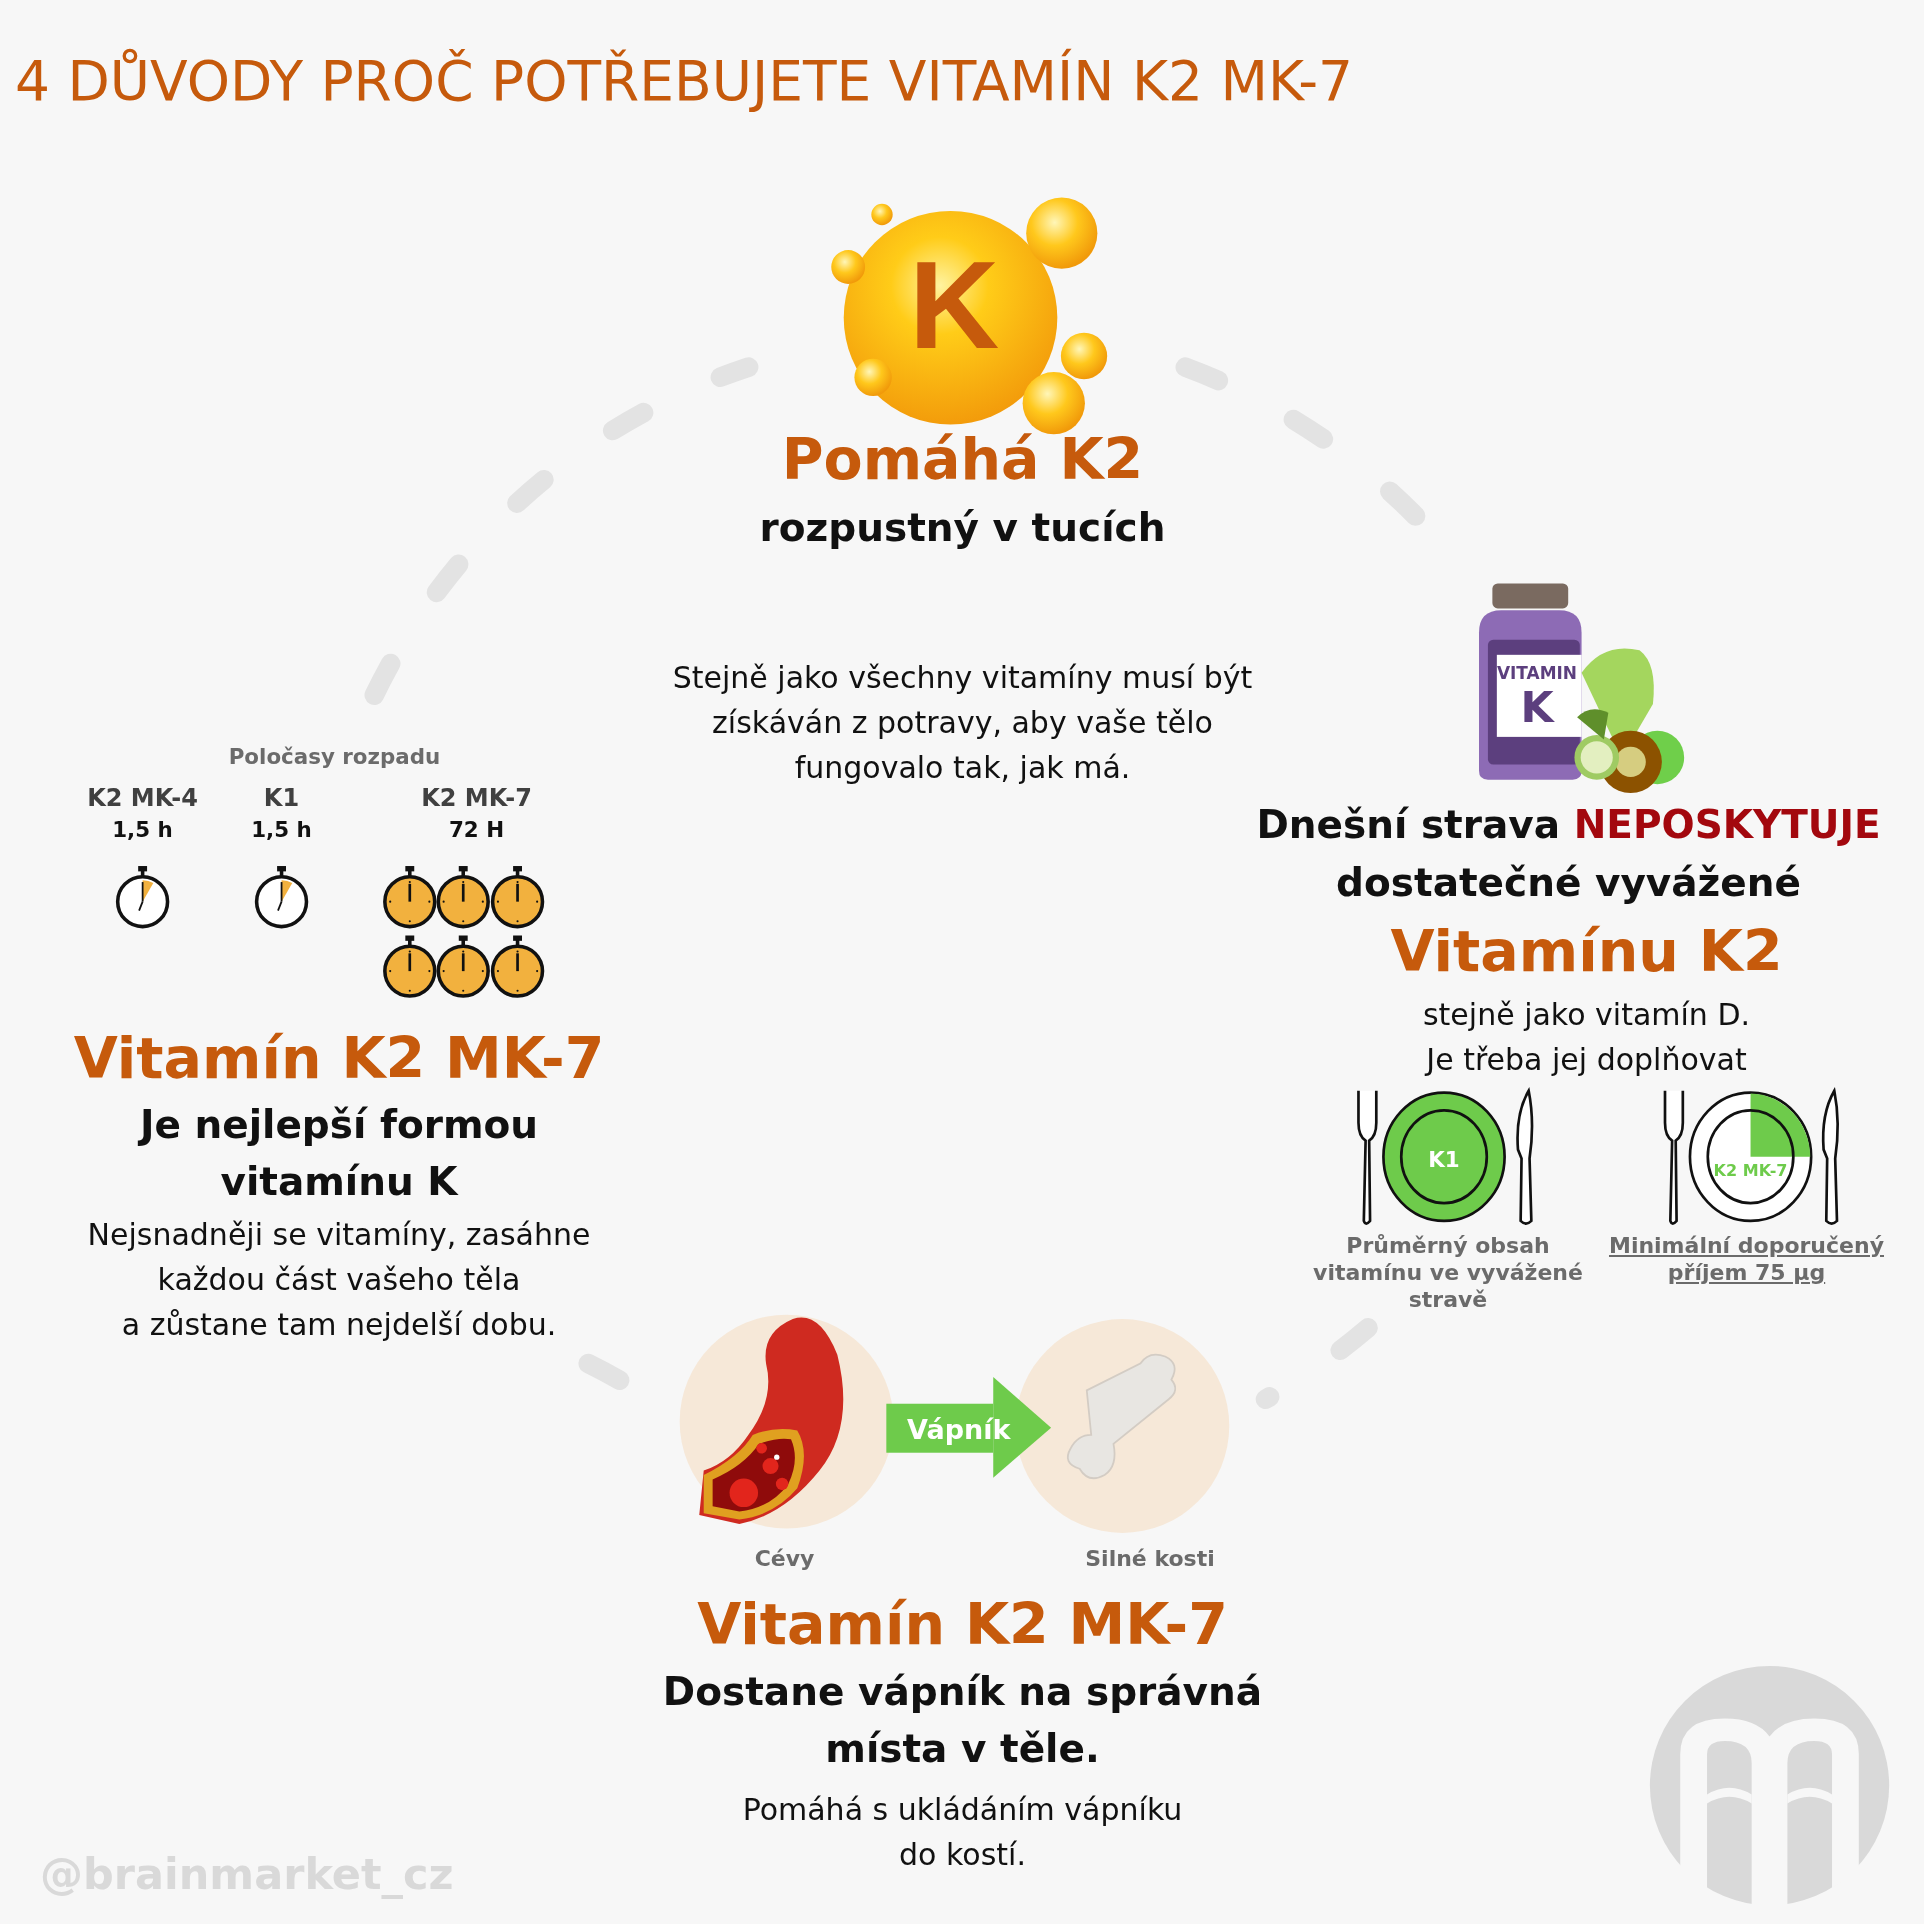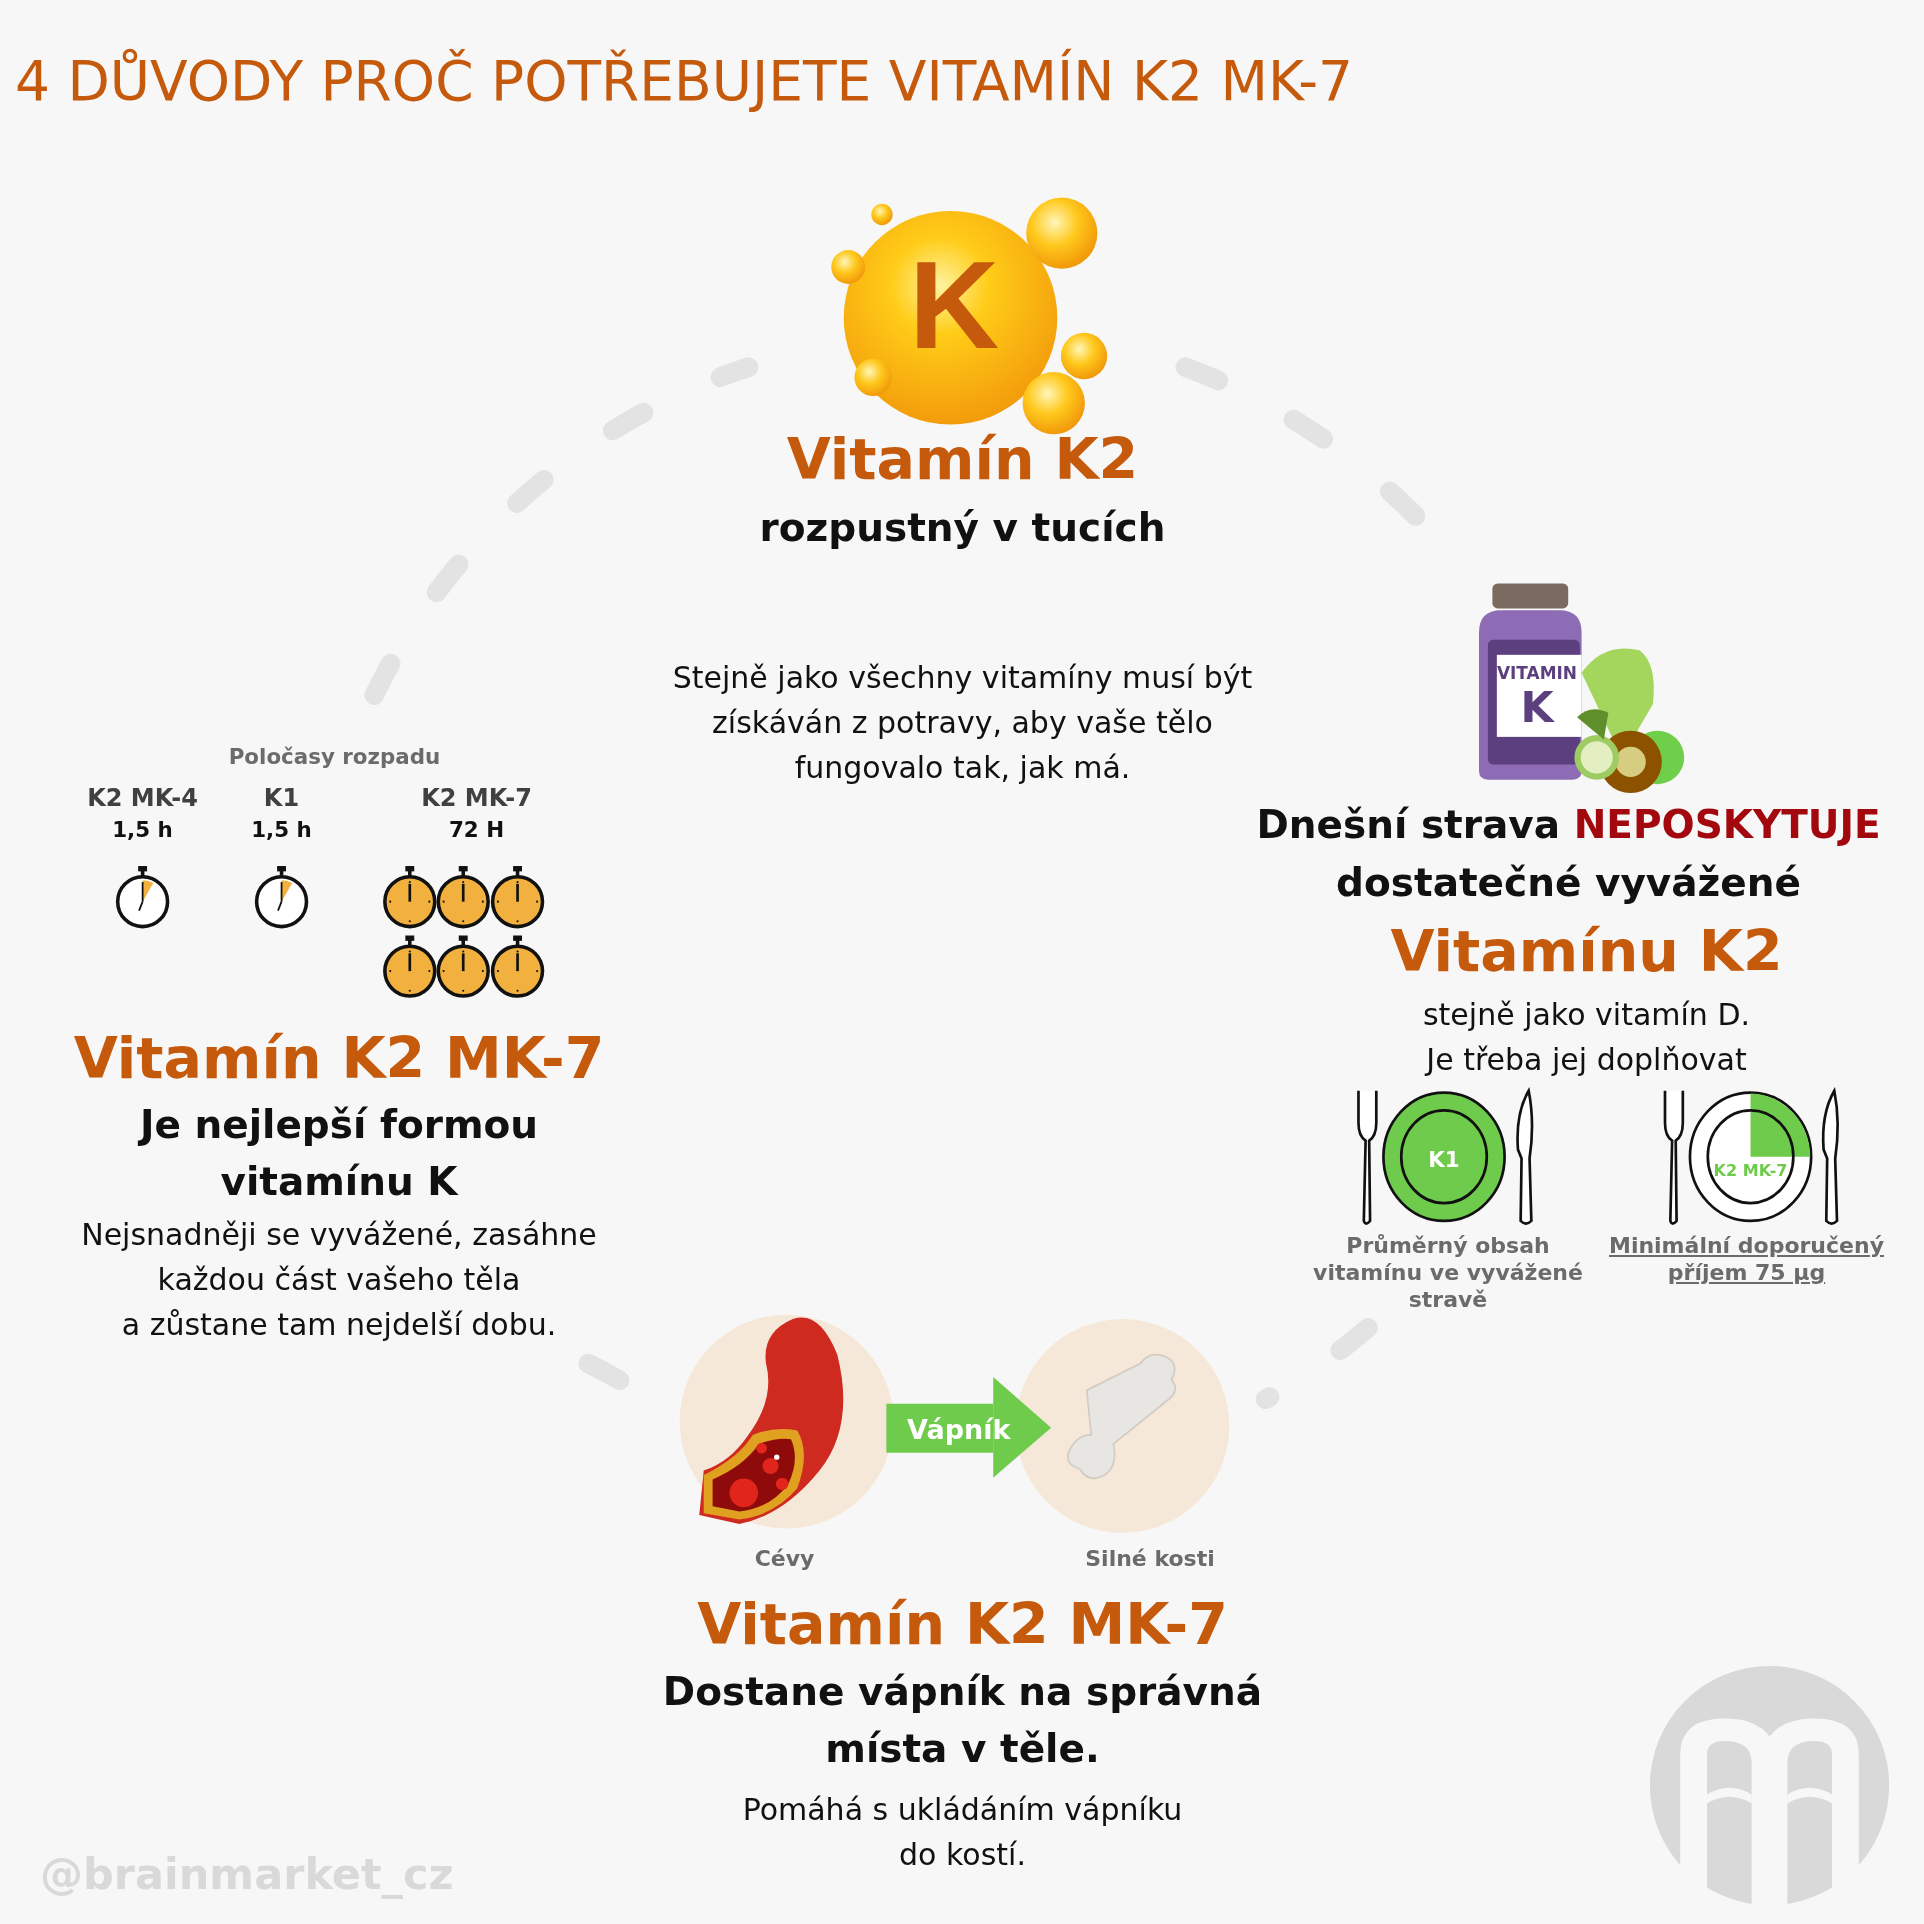--- a/index.html
+++ b/index.html
@@ -52,21 +52,21 @@
     <circle cx="312" cy="62" r="40" fill="url(#gs)"></circle>
     <circle cx="337" cy="200" r="26" fill="url(#gs)"></circle>
     <circle cx="303" cy="253" r="35" fill="url(#gs)"></circle>
     <circle cx="72" cy="100" r="19" fill="url(#gs)"></circle>
     <circle cx="100" cy="224" r="21" fill="url(#gs)"></circle>
     <circle cx="110" cy="41" r="12" fill="url(#gs)"></circle>
   </svg>
   <div class="abs bold" style="left:125px;top:55px;font-size:125px;color:#c65a0c;font-family:'Liberation Sans',sans-serif;">K</div>
 </div>
 
-<div class="abs center orange-h sec-title" style="left:624px;top:426px;width:677px;">Vitamín K2</div>
+<div class="abs center orange-h sec-title" style="left:624px;top:426px;width:677px;">Pomáhá K2</div>
 <div class="abs center bold sec-sub" style="left:624px;top:499px;width:677px;">
   <div>rozpustný v tucích</div>
 </div>
 <div class="abs center sec-body" style="left:606px;top:619px;width:713px;margin-top:36px;">
   <div>Stejně jako všechny vitamíny musí být</div>
   <div>získáván z potravy, aby vaše tělo</div>
   <div>fungovalo tak, jak má.</div>
 </div>
 
 <div class="abs center caption-grey" style="left:192px;top:744px;width:285px;font-size:21.4px;">Poločasy rozpadu</div>
@@ -114,21 +114,21 @@
   <use href="#sw-yellow" x="400" y="120"></use>
   <use href="#sw-yellow" x="461" y="120"></use>
 </svg>
 
 <div class="abs center orange-h sec-title" style="left:36px;top:1025px;width:606px;">Vitamín K2 MK-7</div>
 <div class="abs center bold sec-sub" style="left:36px;top:1096px;width:606px;">
   <div>Je nejlepší formou</div>
   <div>vitamínu K</div>
 </div>
 <div class="abs center sec-body" style="left:18px;top:1212px;width:642px;">
-  <div>Nejsnadněji se vyvážené, zasáhne</div>
+  <div>Nejsnadněji se vitamíny, zasáhne</div>
   <div>každou část vašeho těla</div>
   <div>a zůstane tam nejdelší dobu.</div>
 </div>
 
 <div class="abs" style="left:1470px;top:579px;width:241px;height:223px;">
   <svg width="241" height="223" viewBox="0 0 270 250">
     <rect x="25" y="5" width="85" height="28" rx="6" fill="#7a6a60"></rect>
     <path d="M10 60 Q10 35 35 35 L100 35 Q125 35 125 60 L125 215 Q125 225 115 225 L20 225 Q10 225 10 215 Z" fill="#8d6bb5"></path>
     <rect x="20" y="68" width="103" height="140" rx="6" fill="#5c3f7e"></rect>
     <rect x="30" y="85" width="95" height="92" fill="#ffffff"></rect>

